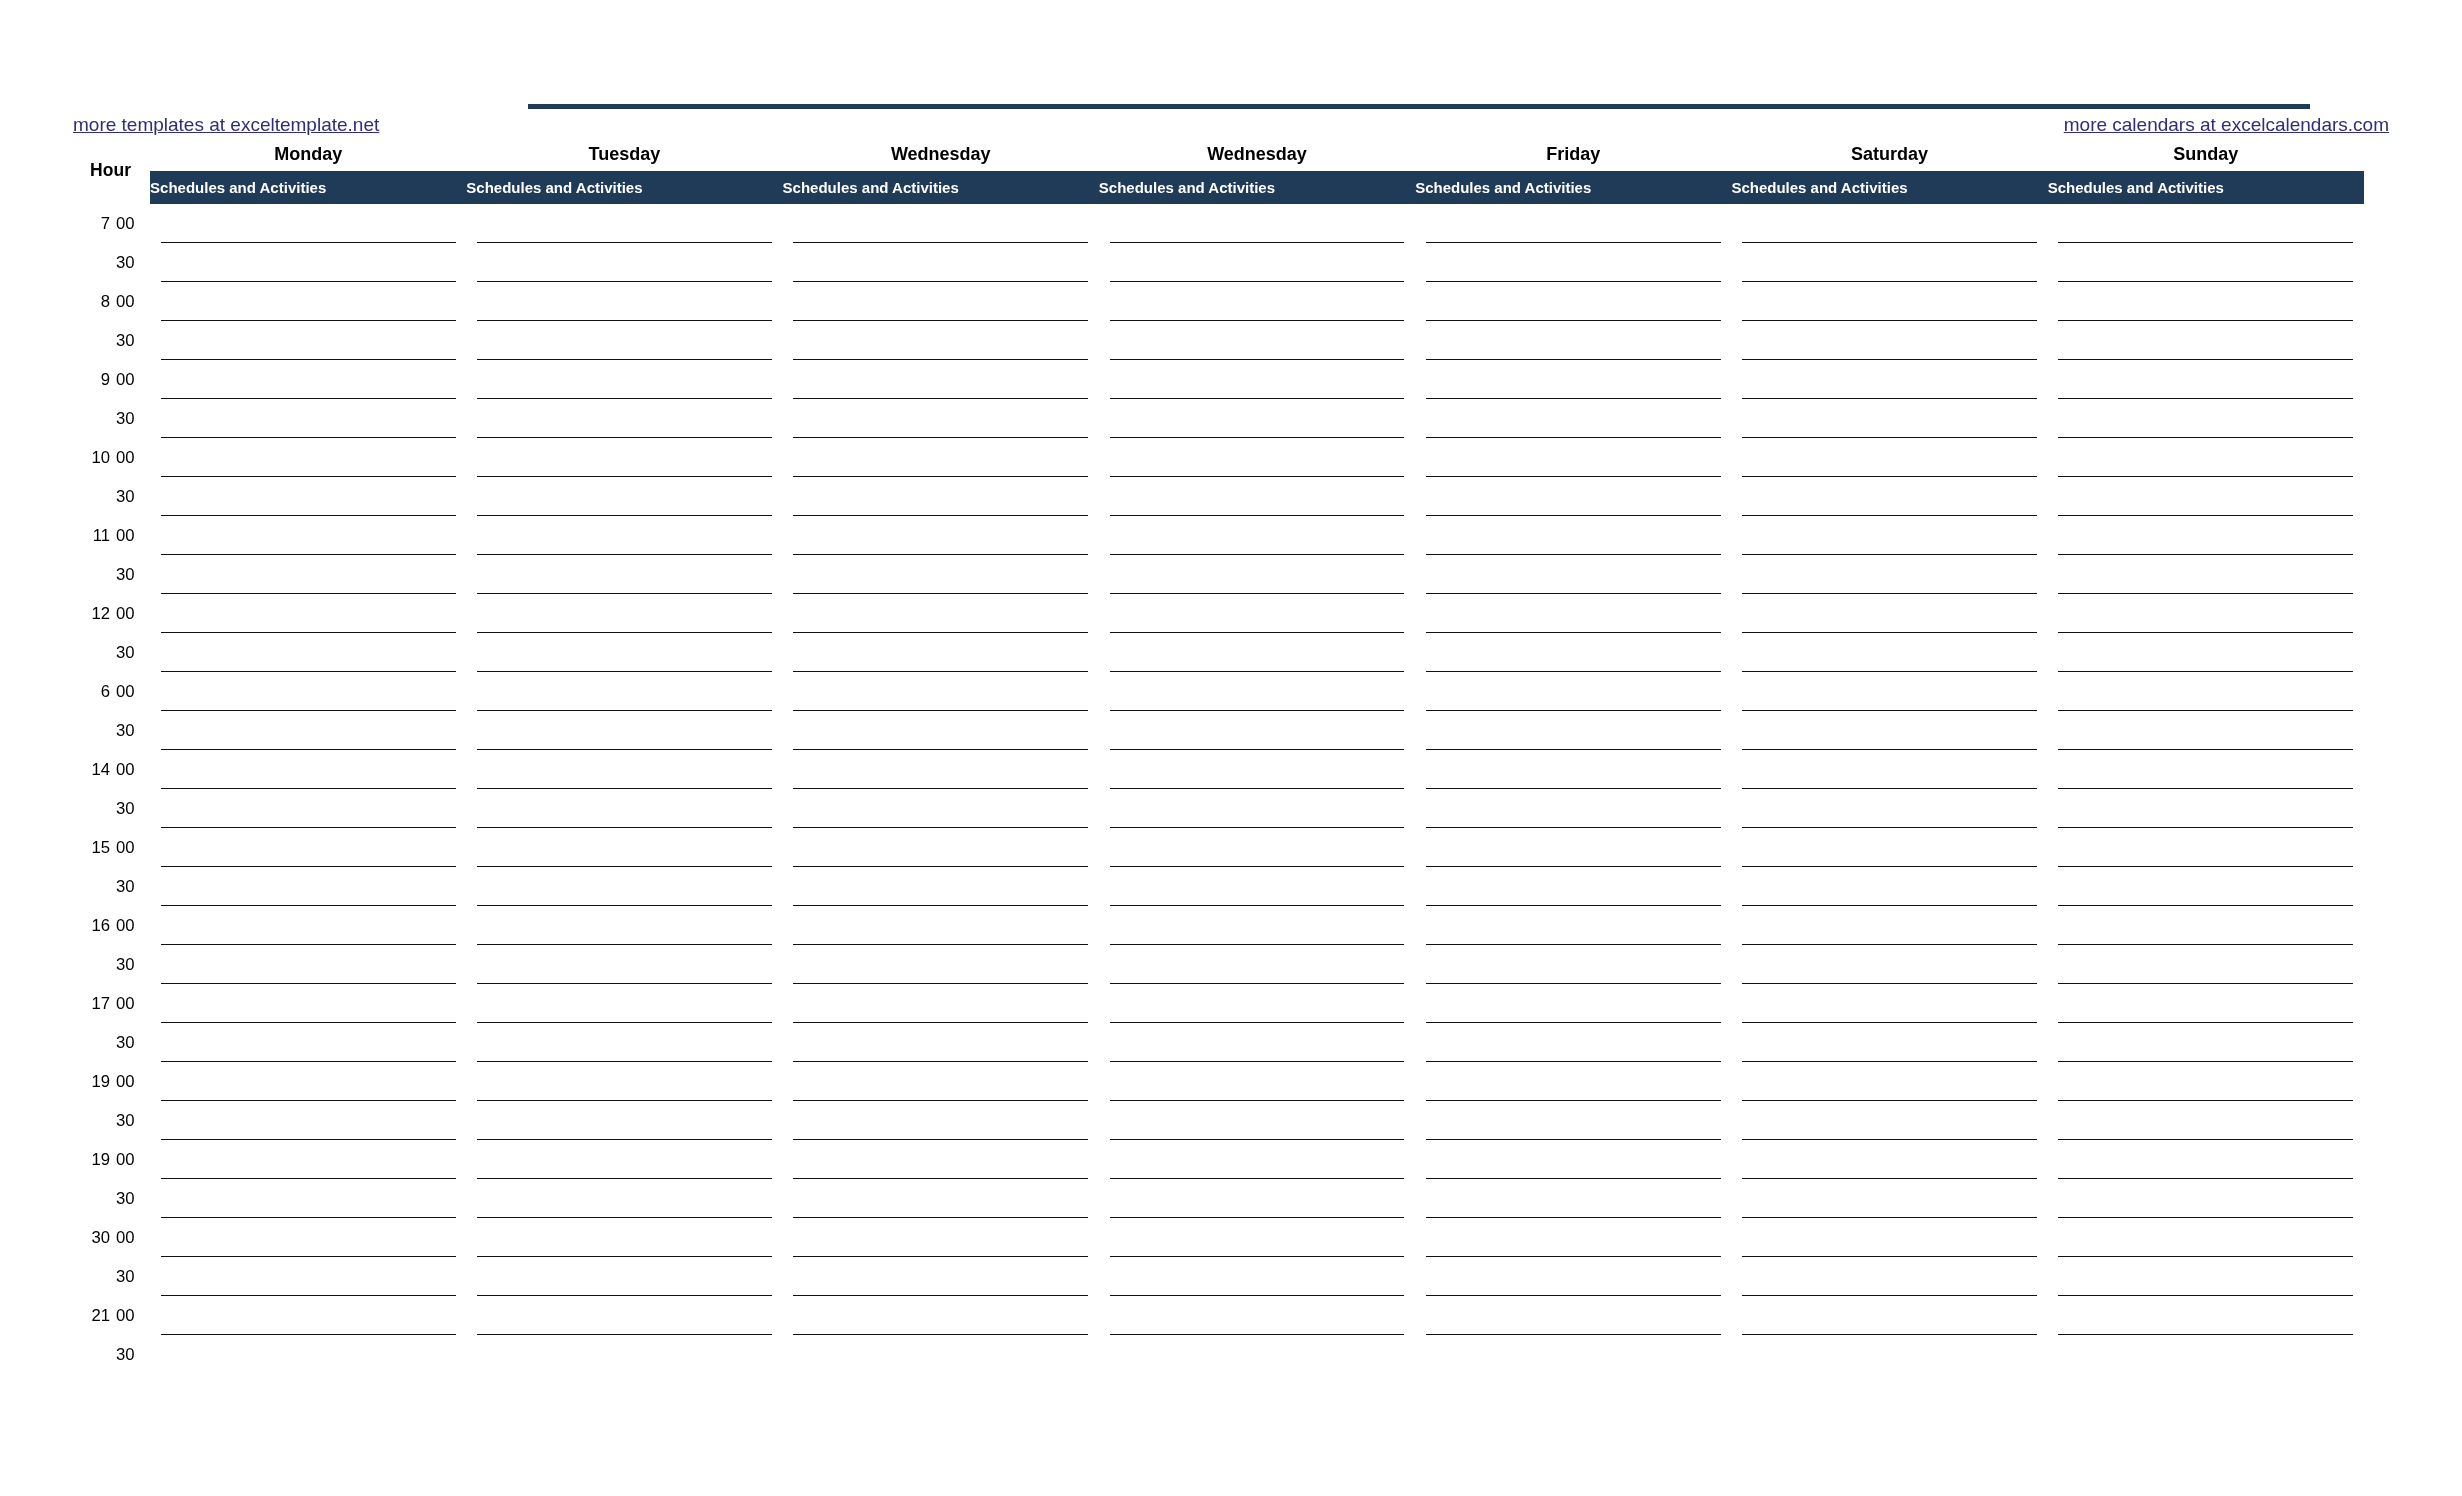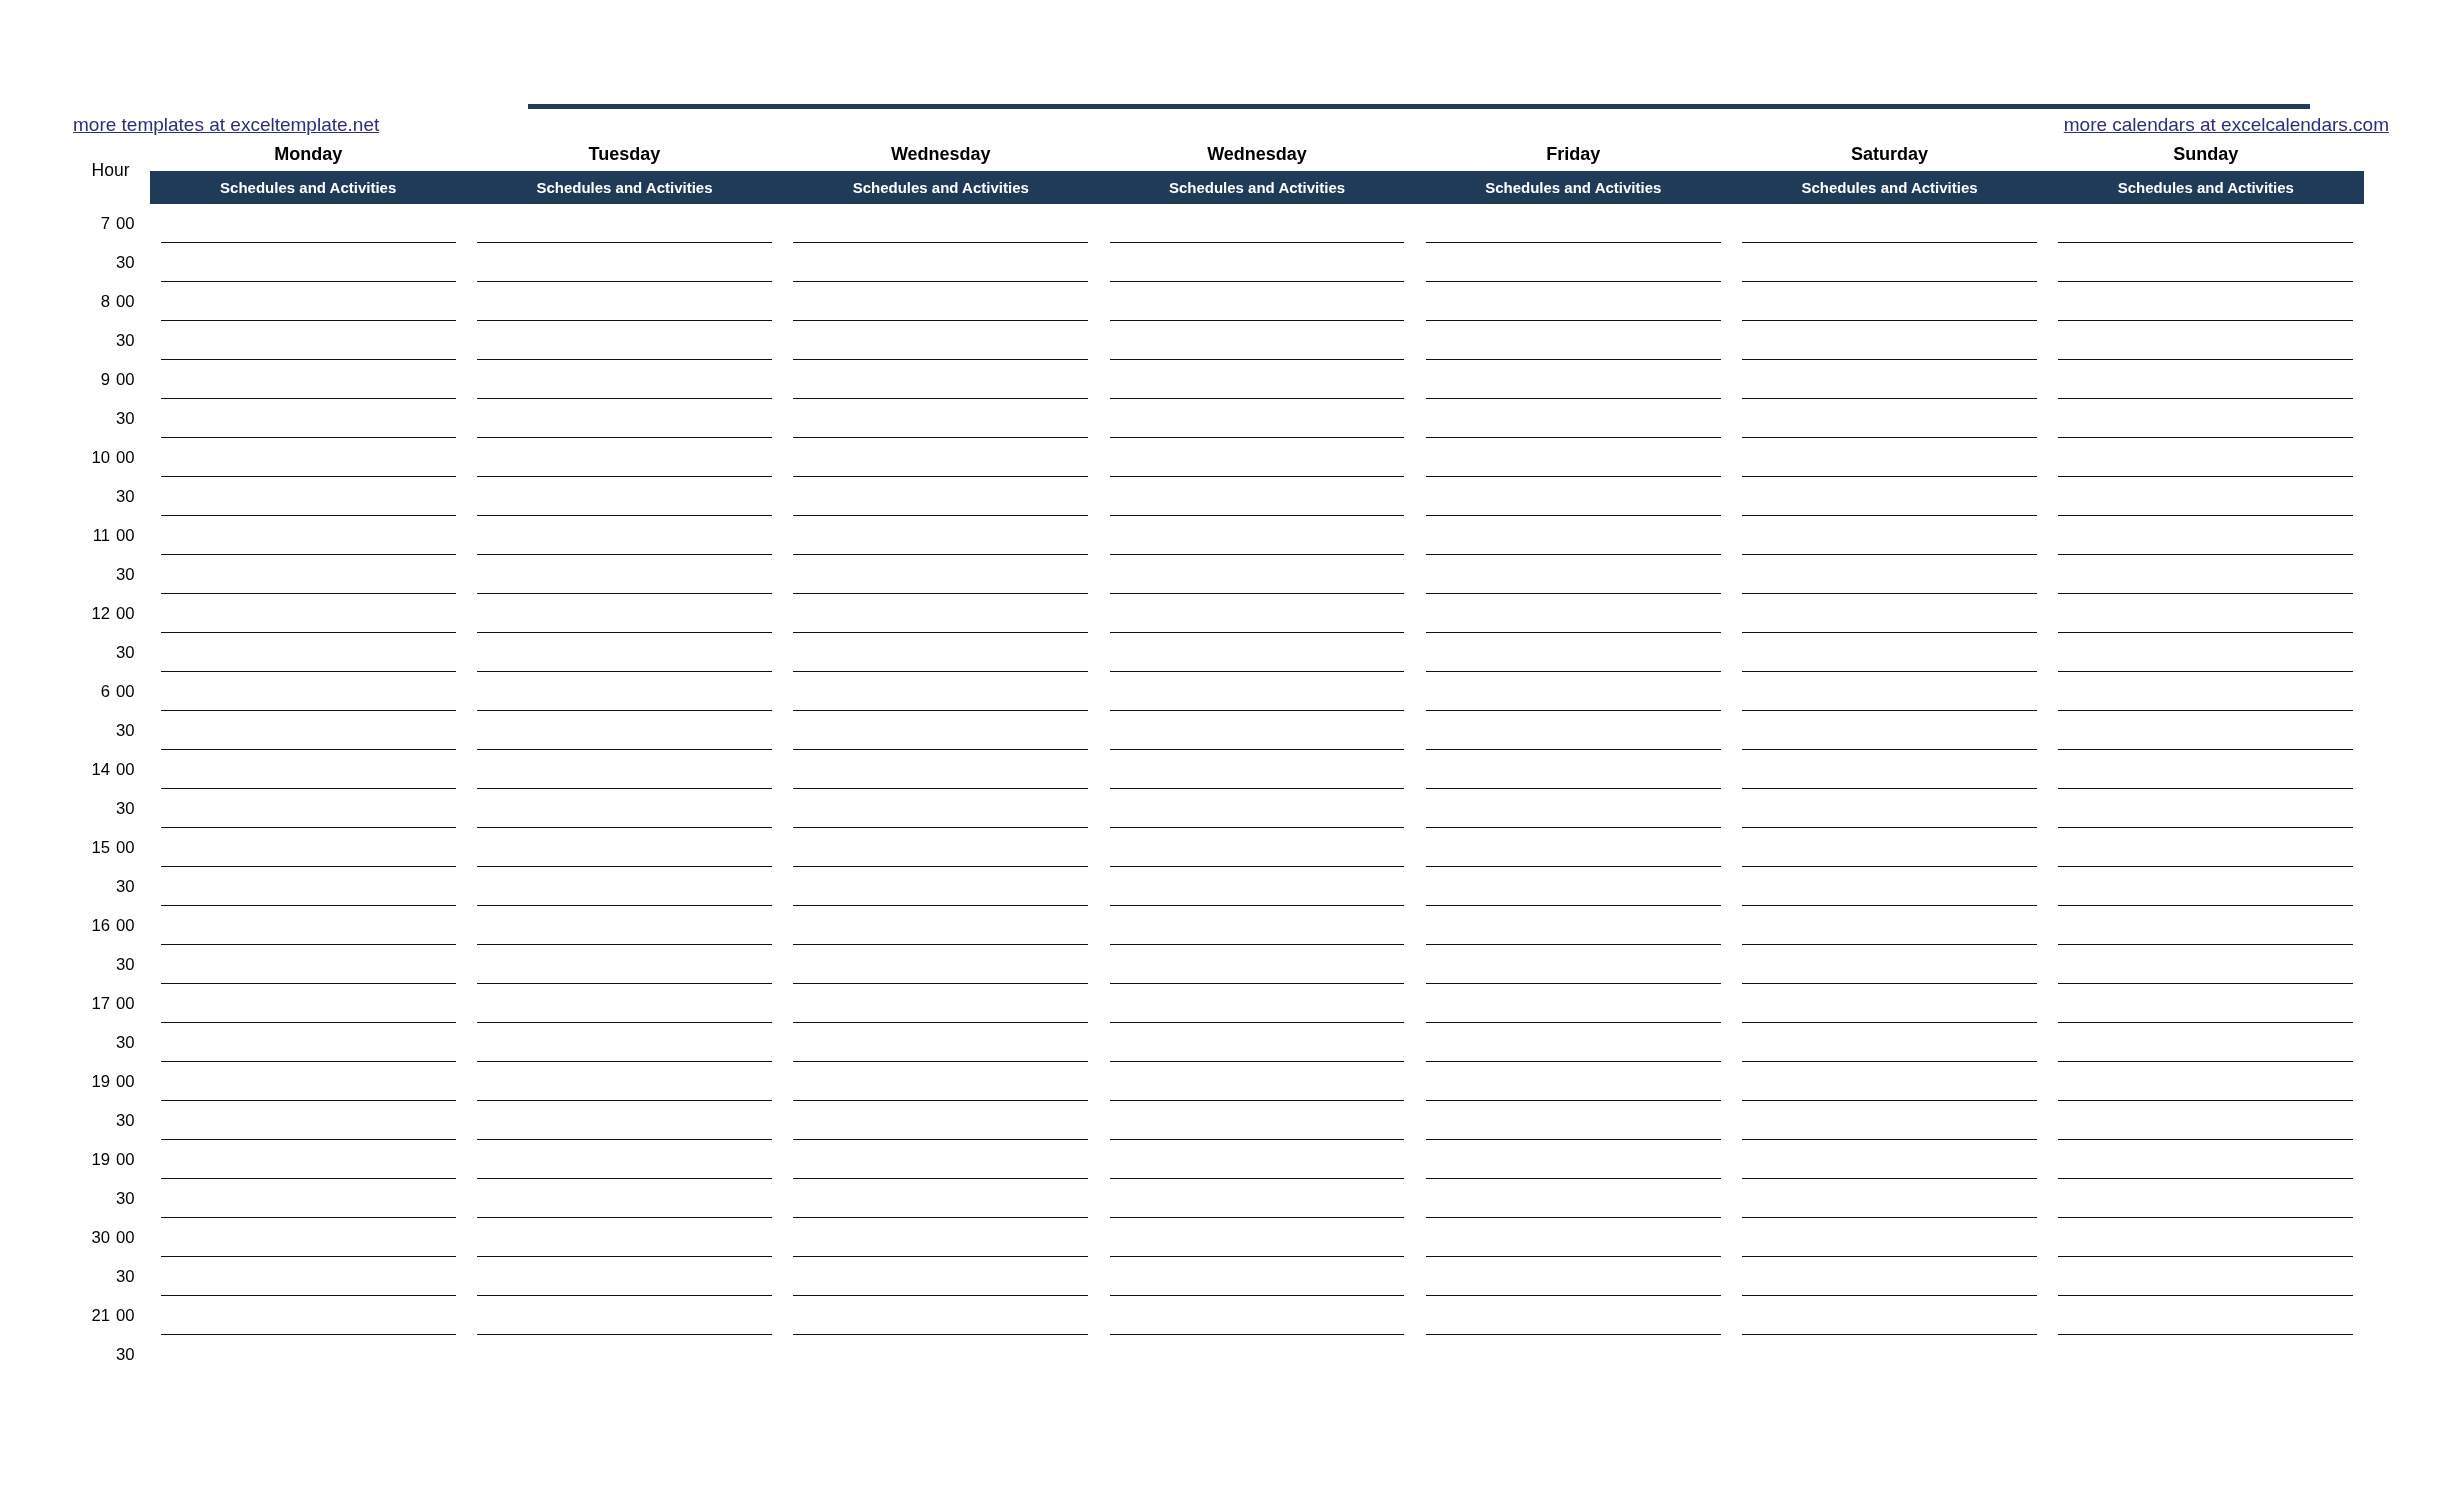--- a/index.html
+++ b/index.html
@@ -92,42 +92,41 @@
 
   
   th.hour-head {
     width: 79px;
     border-left: 2.3px solid #000;
     border-right: 2.3px solid #000;
     border-top: 2.3px solid #000;
     border-bottom: 2.3px solid #000;
     background: #ffffff;
     font-size: 17.5px;
-    font-weight: normal;
+    font-weight: bold;
     color: #000000;
     text-align: center;
     vertical-align: middle;
   }
   th.day-head {
     border-right: 2.3px solid #000;
     border-top: 2.3px solid #000;
     background: #ffffff;
     font-size: 18px;
     font-weight: bold;
     color: #000000;
     text-align: center;
     height: 34px;
   }
   th.day-head.first { border-left: none; }
   td.sched-head {
     background: #1F3B57;
     color: #ffffff;
     font-size: 15px;
     font-weight: bold;
-    text-align: center;
     height: 33px;
     border-right: 2.3px solid #000;
     border-top: 2.3px solid #000;
     border-bottom: 2.3px solid #000;
   }
 
   
   tr.slot-row { height: 39px; }
 
   td.hour-cell {

